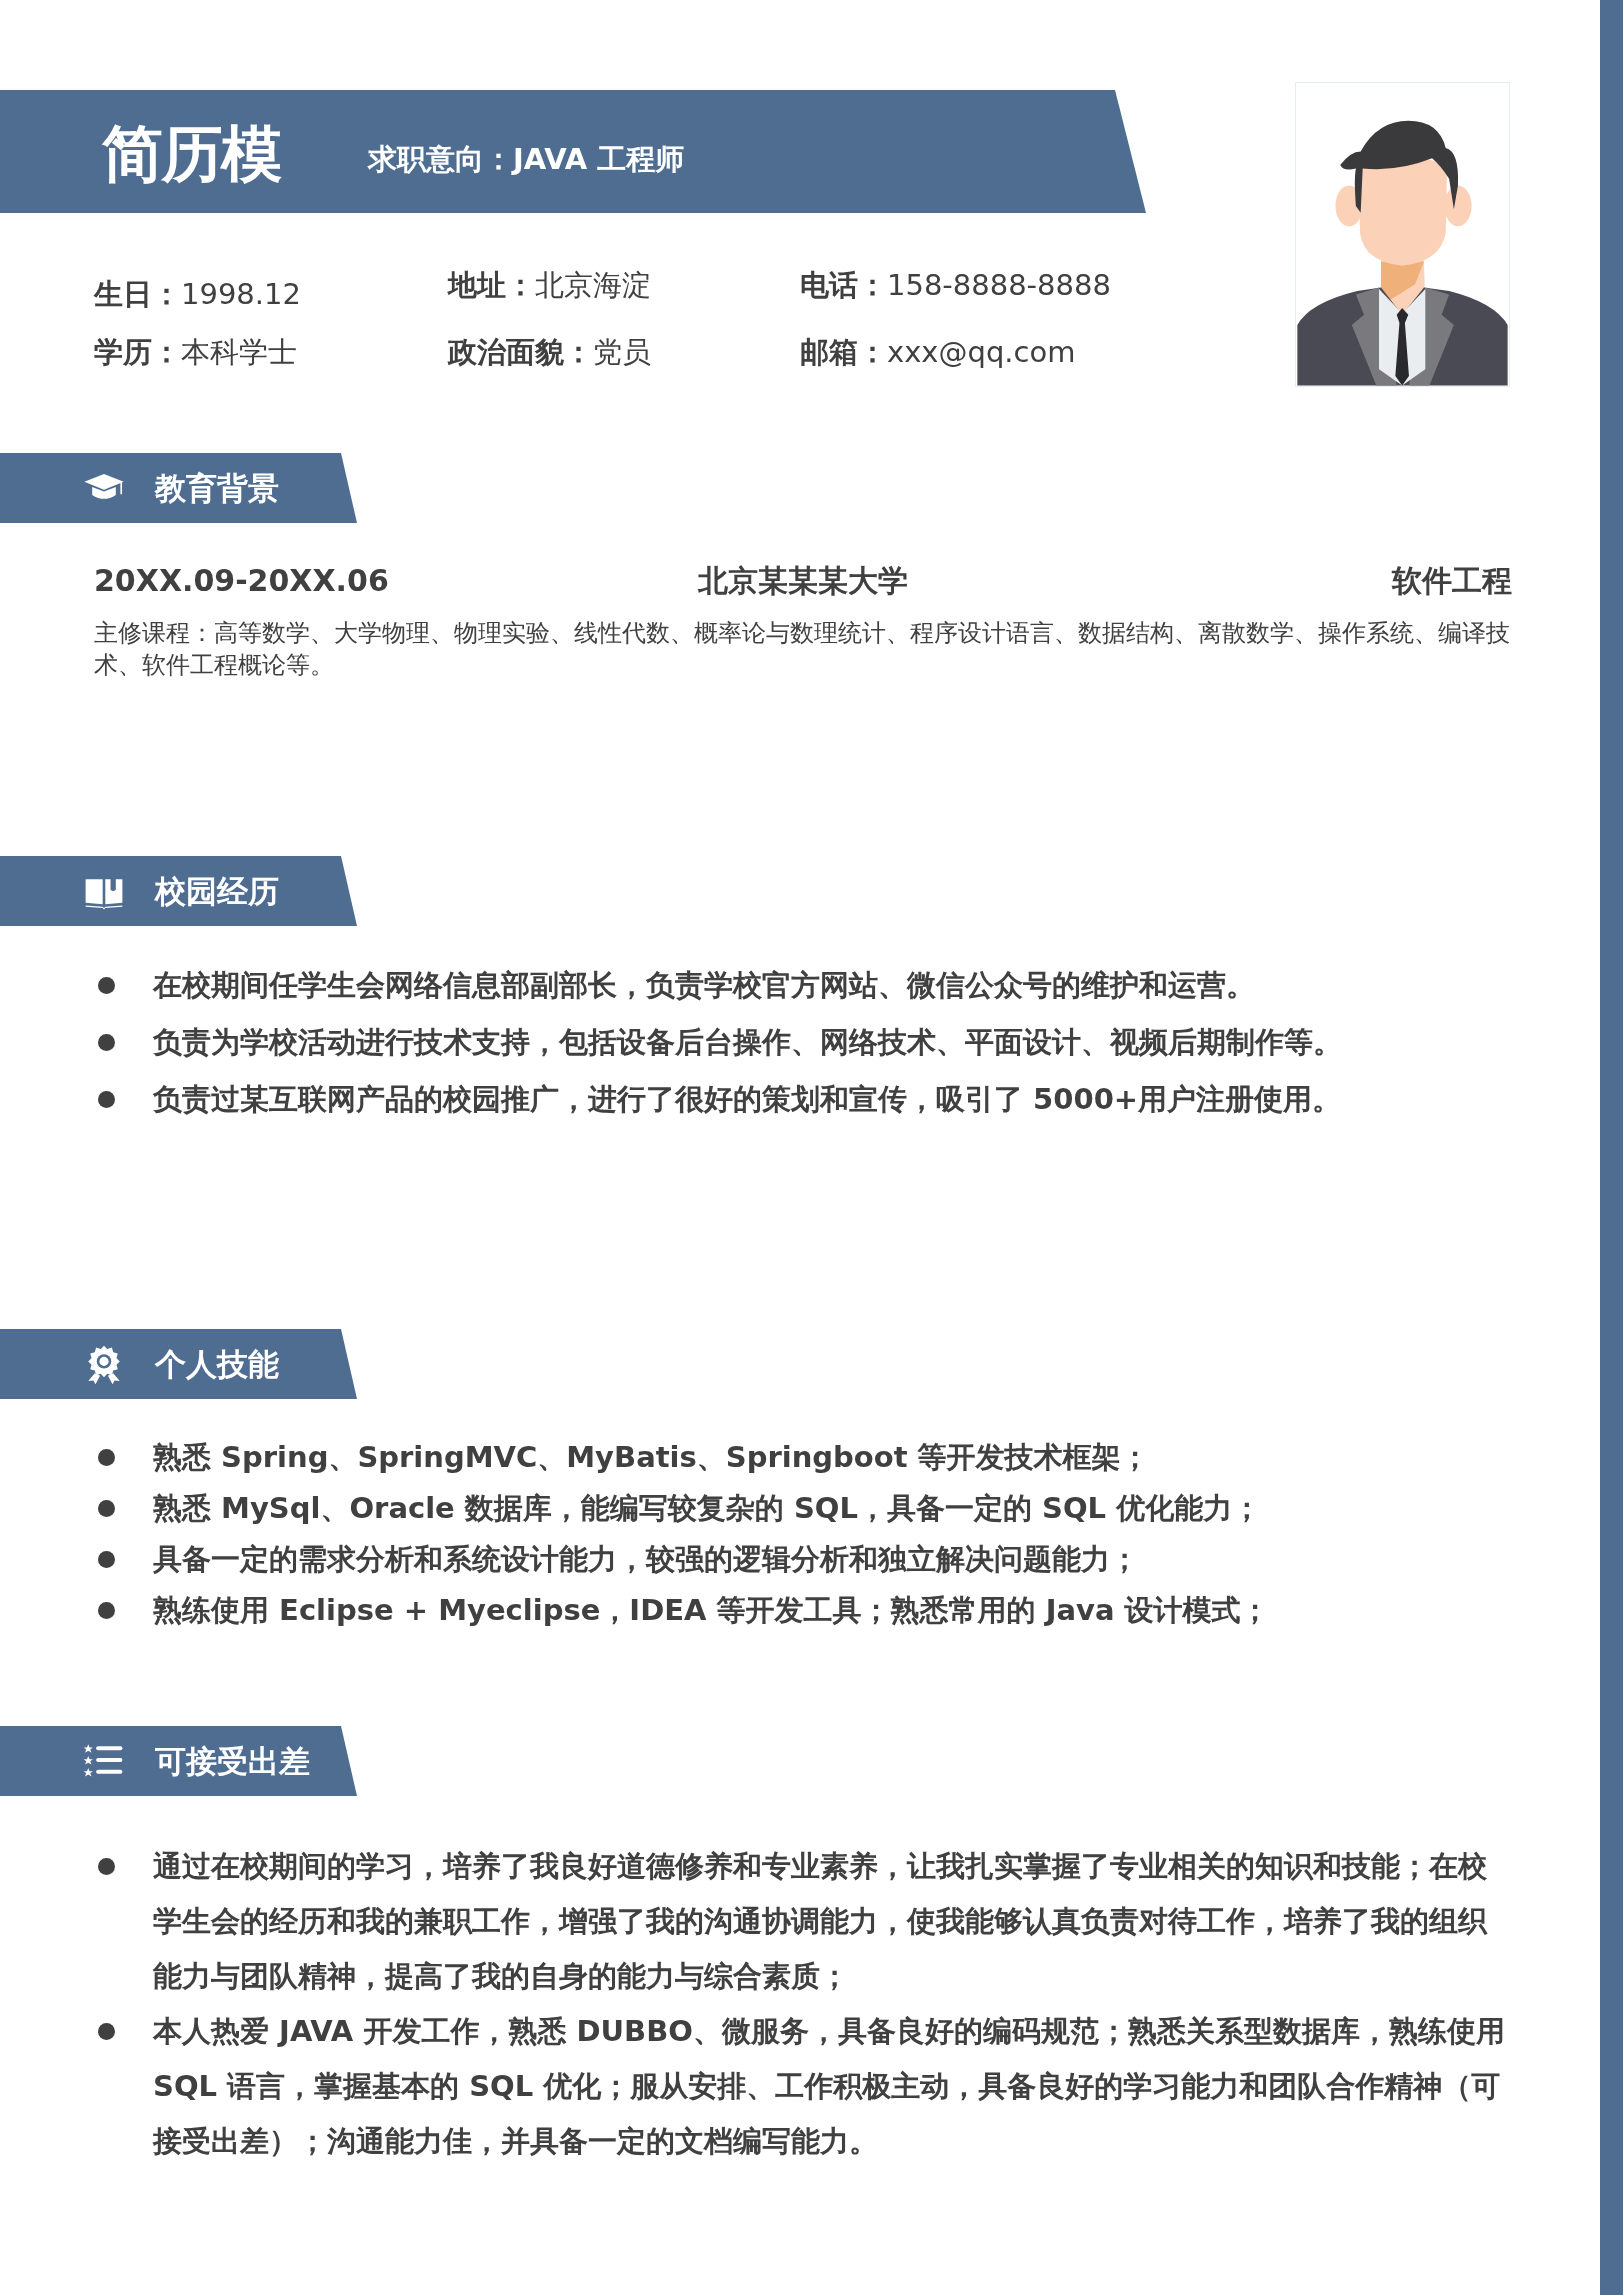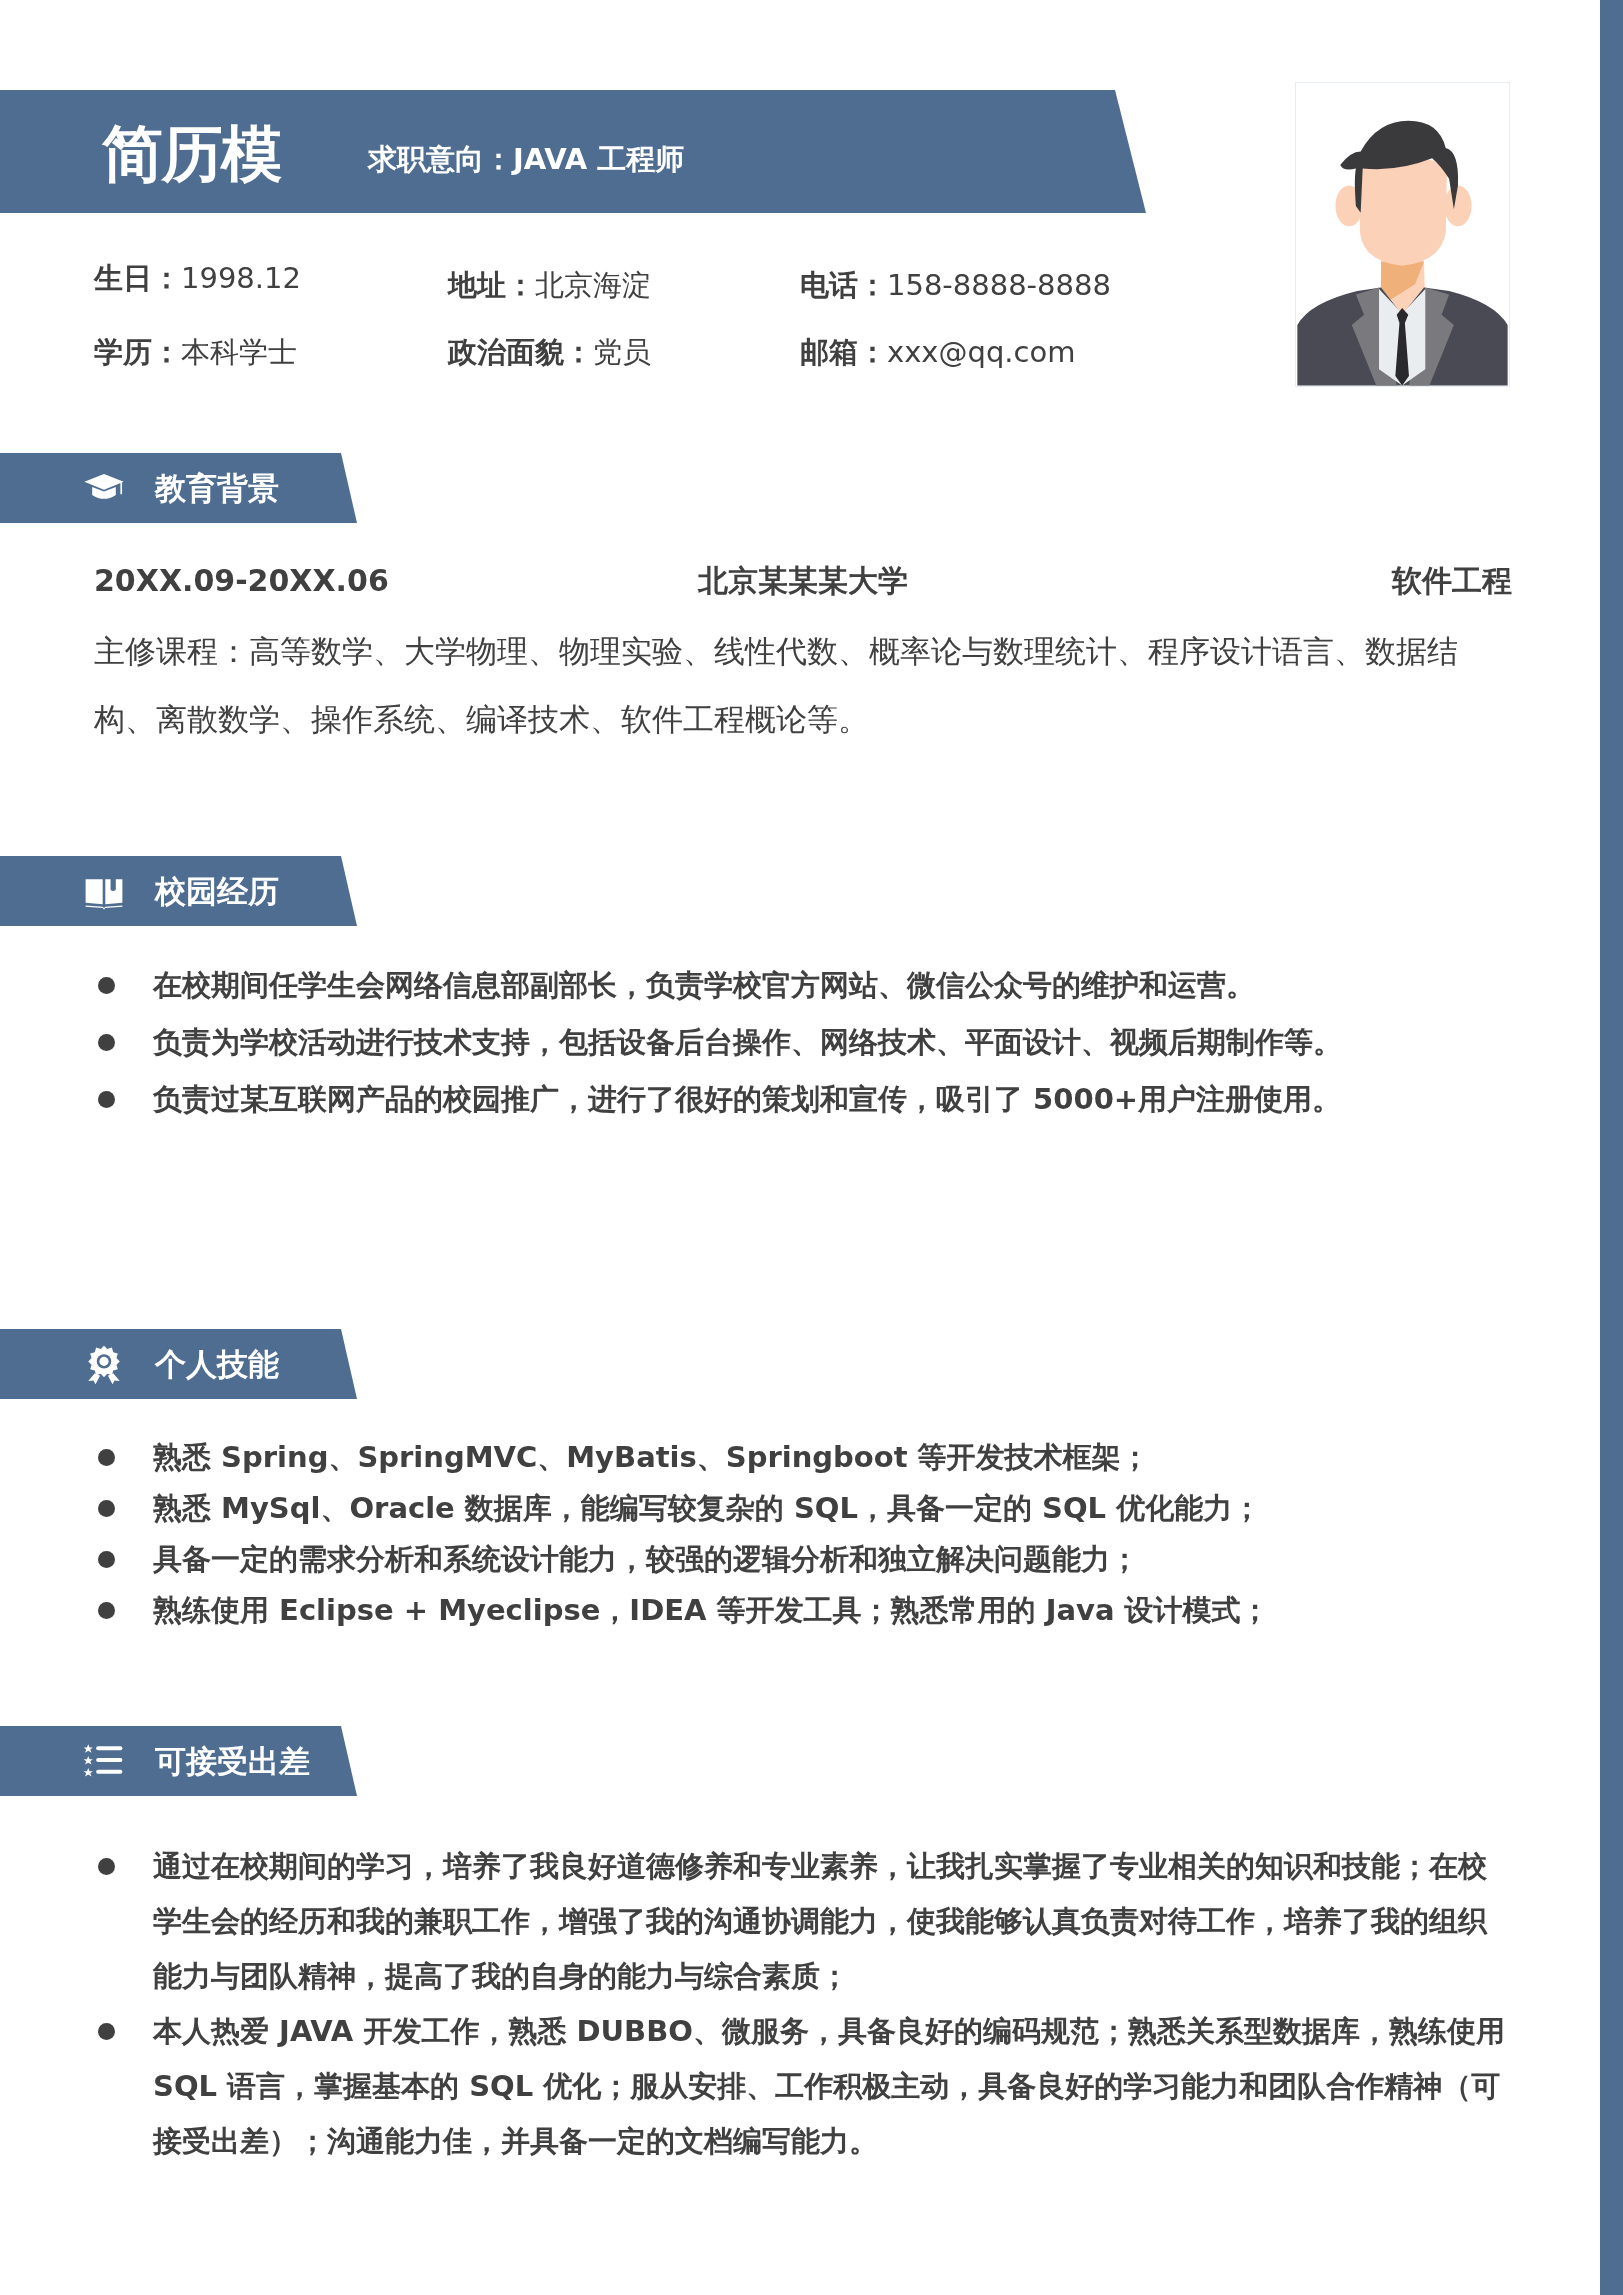--- a/index.html
+++ b/index.html
@@ -49,21 +49,21 @@
   }
 
   
   .edu-row { position:absolute; left:94px; width:1418px; top:559px; height:44px; line-height:44px; font-size:30px; font-weight:bold; color:#404040; }
   .edu-row .c { position:absolute; top:0; }
   .edu-row .c1 { left:0; }
   .edu-row .c2 { left:0; right:0; text-align:center; }
   .edu-row .c3 { right:0; }
   .edu-text {
     position:absolute; left:94px; width:1419px; top:617px;
-    font-size:31px; line-height:68px; color:#404040;
+    font-size:24px; line-height:32px; color:#404040;
   }
   .edu-text p { margin:0; }
 
   
   .blist { position:absolute; left:94px; width:1421px; margin:0; padding:0; list-style:none; font-size:29px; color:#404040; }
   .blist li { position:relative; padding-left:59px;font-weight:bold; }
   .blist li .dot {
     position:absolute; left:4.1px; width:17px; height:17px; border-radius:50%; background:#404040;
   }
   .campus { top:957px; line-height:57px; }
@@ -100,21 +100,21 @@
 
     <ellipse cx="78" cy="180" rx="20" ry="30" fill="#FBD1B8"></ellipse>
     <ellipse cx="238" cy="180" rx="20" ry="30" fill="#FBD1B8"></ellipse>
 
     <path d="M92 120 Q156 95 222 120 L220 220 Q212 262 156 268 Q100 262 94 220 Z" fill="#FBD1B8"></path>
 
     <path d="M65 120 Q80 100 95 100 Q120 55 165 55 Q210 55 220 95 Q240 100 238 150 L232 185 L225 140 Q212 120 200 110 Q150 130 98 125 L95 190 L88 180 Q85 140 88 125 Q70 130 65 120 Z" fill="#3A3A3C"></path>
   </svg>
 </div>
 
-<div class="info-item" style="left:94px; top:258px;">
+<div class="info-item" style="left:94px; top:274px;">
   <span class="k">生日：</span><span>1998.12</span>
 </div>
 <div class="info-item" style="left:448px; top:265px;">
   <span class="k">地址：</span><span>北京海淀</span>
 </div>
 <div class="info-item" style="left:800px; top:265px;">
   <span class="k">电话：</span><span>158-8888-8888</span>
 </div>
 <div class="info-item" style="left:94px; top:332px;">
   <span class="k">学历：</span><span>本科学士</span>

